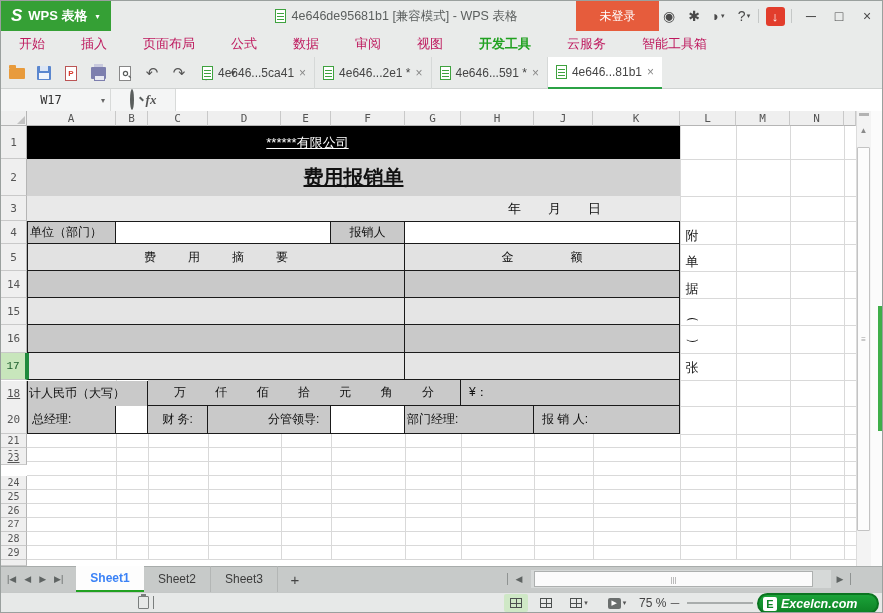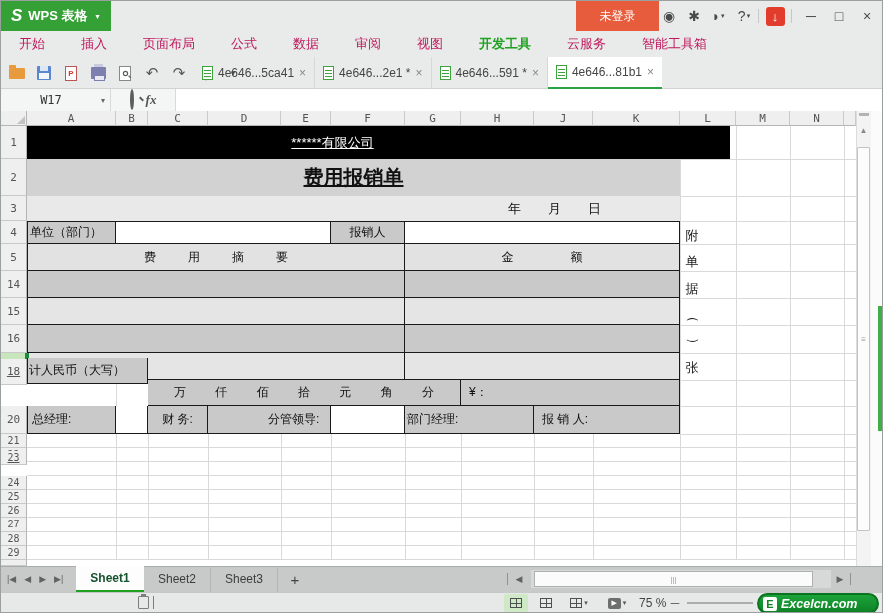--- a/index.html
+++ b/index.html
@@ -95,21 +95,21 @@
   .vsb-thumb { left:856px; top:146px; width:13px; height:384px; background:#fcfcfc; border:1px solid #c3c3c3; border-radius:1px; display:flex; align-items:center; justify-content:center; cursor:grab; }
   .grip { font-size:8px; color:#9a9a9a; letter-spacing:0; }
   .rightedge { left:870px; top:110px; width:13px; height:455px; background:#fbfbfb; }
   .greenbar { left:877px; top:305px; width:6px; height:125px; background:#3fae49; }
 
   
   .sheetbar { left:0; top:565px; width:883px; height:26px; background:#c7cac9; border-top:1px solid #a8acab; }
   .snav { left:6px; top:565px; height:26px; display:flex; align-items:center; gap:8px; font-size:9px; color:#5f6463; }
   .snav span { cursor:pointer; }
   .stab { top:565px; height:26px; display:flex; align-items:center; justify-content:center; font-size:12px; color:#3c3c3c; border-right:1px solid #b3b6b5; cursor:pointer; }
-  .stab.active { background:#fdfdfd; color:#14532d; border-bottom:2px solid #21a121; border-right:none; font-weight:bold; }
+  .stab.active { background:#fdfdfd; color:#3b82f6; border-bottom:2px solid #21a121; border-right:none; font-weight:bold; }
   .addsheet { left:284px; top:565px; width:20px; height:26px; display:flex; align-items:center; justify-content:center; font-size:15px; color:#444; cursor:pointer; }
   .hsb-sep { top:572px; width:1px; height:12px; background:#8f9392; }
   .hsb-arrow { top:565px; height:26px; width:14px; display:flex; align-items:center; justify-content:center; font-size:9px; color:#5f6463; cursor:pointer; }
   .hsb-track { left:530px; top:569px; width:300px; height:18px; background:#d6d9d8; }
   .hsb-thumb { left:533px; top:570px; width:279px; height:16px; background:#fbfbfb; border:1px solid #adb0af; display:flex; align-items:center; justify-content:center; cursor:grab; }
 
   
   .statusbar { left:0; top:591px; width:883px; height:22px; background:#e7e9e8; border-top:1px solid #c5c8c7; }
   .clipico { left:137px; top:595px; width:11px; height:13px; border:1px solid #7a7e7d; border-radius:1px; cursor:pointer; }
   .clipico:before { content:""; position:absolute; left:2px; top:-3px; width:5px; height:3px; background:#7a7e7d; }
@@ -131,20 +131,24 @@
 <body>
 
 <div id="app">
 
   <div class="abs titlebar">
     <div class="abs appbtn">
       <span class="slogo">S</span>
       <span class="aname">WPS 表格</span>
       <span class="caret">▾</span>
     </div>
+    <div class="abs tcenter">
+      <span class="docicon"></span>
+      <span class="ttext">4e646de95681b1 [兼容模式] - WPS 表格</span>
+    </div>
     <div class="abs loginbtn">
       <span>未登录</span>
     </div>
     <div class="abs tico" style="left:656px;">
         <span>◉</span>
       </div>
     <div class="abs tico" style="left:681px;">
         <span>✱</span>
       </div>
     <div class="abs tico" style="left:705px;">
@@ -306,34 +310,34 @@
 
   <div class="abs rowhdr" style="top:125px;height:33px;">1</div>
   <div class="abs rowhdr" style="top:158px;height:37px;">2</div>
   <div class="abs rowhdr" style="top:195px;height:25px;">3</div>
   <div class="abs rowhdr" style="top:220px;height:23px;">4</div>
   <div class="abs rowhdr" style="top:243px;height:27px;">5</div>
   <div class="abs rowhdr" style="top:270px;height:27px;">14</div>
   <div class="abs rowhdr" style="top:297px;height:27px;">15</div>
   <div class="abs rowhdr" style="top:324px;height:28px;">16</div>
   <div class="abs rowhdr sel" style="top:352px;height:27px;">17</div>
-  <div class="abs rowhdr" style="top:358px;height:26px;text-decoration:underline;">18</div>
+  <div class="abs rowhdr" style="top:380px;height:26px;text-decoration:underline;">18</div>
   <div class="abs rowhdr" style="top:405px;height:28px;">20</div>
   <div class="abs rowhdr" style="top:433px;height:14px;font-size:10px;">21</div>
   <div class="abs rowhdr" style="top:447px;height:14px;font-size:10px;">22</div>
   <div class="abs rowhdr" style="top:450px;height:14px;font-size:10px;text-decoration:underline;">23</div>
   <div class="abs rowhdr" style="top:475px;height:14px;font-size:10px;">24</div>
   <div class="abs rowhdr" style="top:489px;height:14px;font-size:10px;">25</div>
   <div class="abs rowhdr" style="top:503px;height:14px;font-size:10px;">26</div>
   <div class="abs rowhdr" style="top:517px;height:14px;font-size:10px;font-family:Liberation Mono, monospace;">27</div>
   <div class="abs rowhdr" style="top:531px;height:14px;font-size:10px;">28</div>
   <div class="abs rowhdr" style="top:545px;height:14px;font-size:10px;">29</div>
   <div class="abs rowhdr" style="top:559px;height:6px;"></div>
 
-  <div class="abs cell ctr" style="left:26px;top:125px;width:703px;height:33px;background:#000;">
+  <div class="abs cell ctr" style="left:26px;top:125px;width:653px;height:33px;background:#000;">
     <span style="color:#fff;font-size:13px;text-decoration:underline;transform:translateX(-46px);">******有限公司</span>
   </div>
 
   <div class="abs cell ctr" style="left:26px;top:158px;width:653px;height:37px;background:#d2d2d2;">
     <span style="font-weight:bold;font-size:20px;text-decoration:underline;text-align:center;">费用报销单</span>
   </div>
 
   <div class="abs cell" style="left:26px;top:195px;width:653px;height:25px;background:#e9e9e9;">
     <span style="position:absolute;left:481px;font-size:13px;letter-spacing:27px;">年月日</span>
   </div>
@@ -356,21 +360,21 @@
 
   <div class="abs cell tb bl dark" style="left:26px;top:270px;width:378px;height:27px;"></div>
   <div class="abs cell tb dark" style="left:404px;top:270px;width:275px;height:27px;"></div>
   <div class="abs cell tb bl lite" style="left:26px;top:297px;width:378px;height:27px;"></div>
   <div class="abs cell tb lite" style="left:404px;top:297px;width:275px;height:27px;"></div>
   <div class="abs cell tb bl dark" style="left:26px;top:324px;width:378px;height:28px;"></div>
   <div class="abs cell tb dark" style="left:404px;top:324px;width:275px;height:28px;"></div>
   <div class="abs cell tb gl lite" style="left:26px;top:352px;width:378px;height:27px;"></div>
   <div class="abs cell tb lite" style="left:404px;top:352px;width:275px;height:27px;"></div>
 
-  <div class="abs cell tb bl dark" style="left:26px;top:357px;width:121px;height:26px;padding-left:1px;white-space:nowrap;">
+  <div class="abs cell tb bl dark" style="left:26px;top:380px;width:121px;height:26px;padding-left:1px;white-space:nowrap;">
       <span>计人民币（大写）</span>
     </div>
   <div class="abs cell tb dark" style="left:147px;top:379px;width:313px;height:26px;padding:0 26px;justify-content:space-between;">
     <span>万</span>
       <span>仟</span>
       <span>佰</span>
       <span>拾</span>
       <span>元</span>
       <span>角</span>
       <span>分</span>

